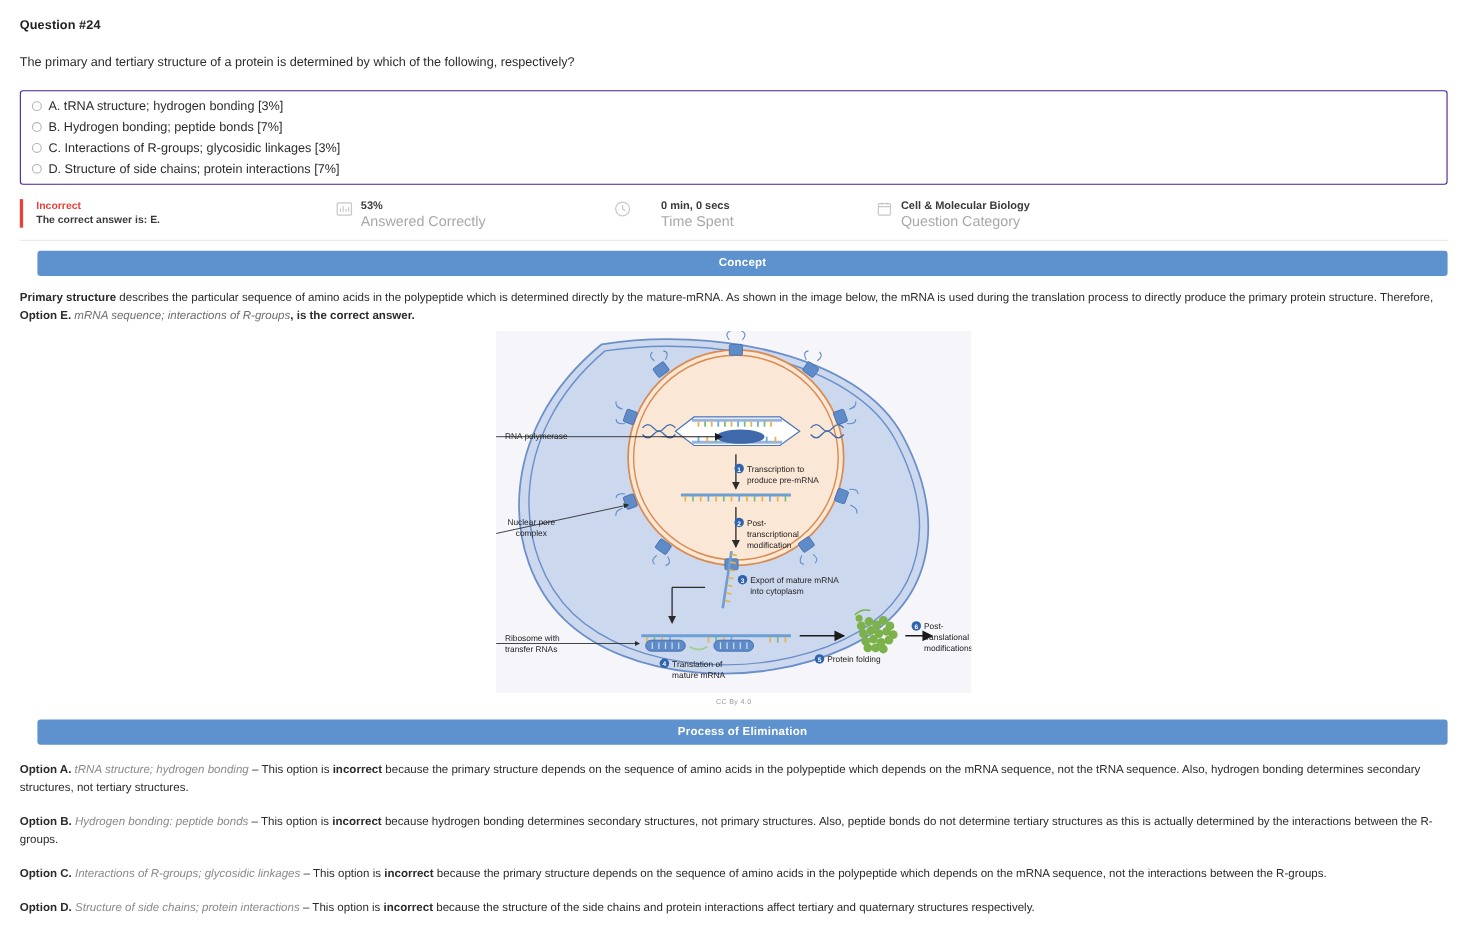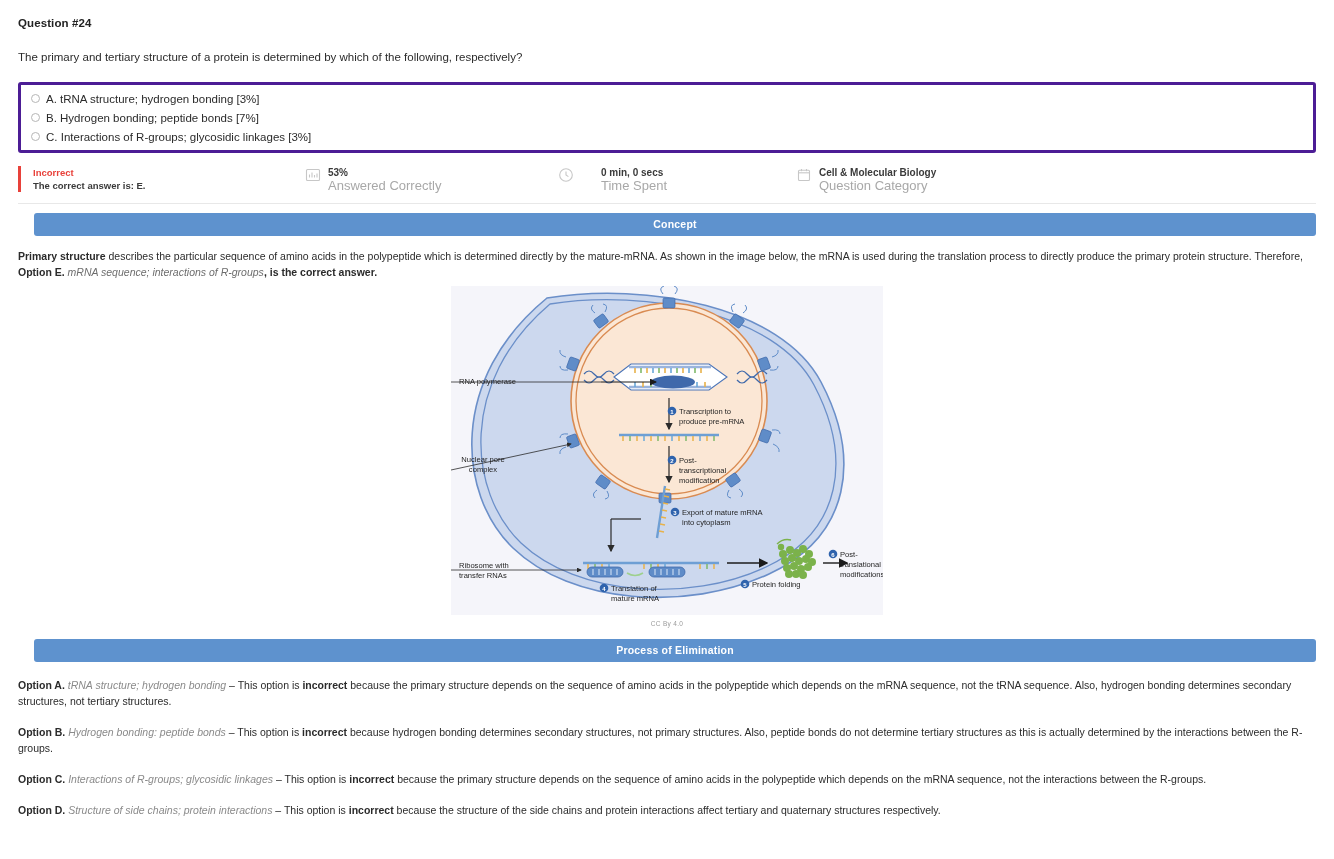--- a/index.html
+++ b/index.html
@@ -11,21 +11,21 @@
     color: #2b2b2b;
     overflow: hidden;
   }
   .page { width: 1334px; height: 673px; position: relative; padding: 0 18px; }
 
   .q-title { font-size: 11.5px; font-weight: bold; color: #222; padding-top: 17px; letter-spacing: .1px; }
   .q-stem { font-size: 11.5px; color: #2b2b2b; padding-top: 22px; }
 
   .answers {
     margin-top: 19px;
-    border: 3px solid #4c1d95;
+    border: 1px solid #4c1d95;
     border-radius: 3px;
     background: #fff;
     padding: 4px 0 4px 0;
   }
   .ans-row {
     display: flex; align-items: center;
     height: 19px;
     padding-left: 10px;
     font-size: 11.5px;
     color: #2b2b2b;
@@ -99,20 +99,24 @@
       <span class="radio"></span>
       <span>A. tRNA structure; hydrogen bonding [3%]</span>
     </div>
     <div class="ans-row">
       <span class="radio"></span>
       <span>B. Hydrogen bonding; peptide bonds [7%]</span>
     </div>
     <div class="ans-row">
       <span class="radio"></span>
       <span>C. Interactions of R-groups; glycosidic linkages [3%]</span>
+    </div>
+    <div class="ans-row">
+      <span class="radio"></span>
+      <span>D. Structure of side chains; protein interactions [7%]</span>
     </div>
   </div>
 
   <div class="stats">
     <div class="stat-left">
       <div class="t1">Incorrect</div>
       <div class="t2">The correct answer is: E.</div>
     </div>
 
     <div class="stat-cell sc-1">

